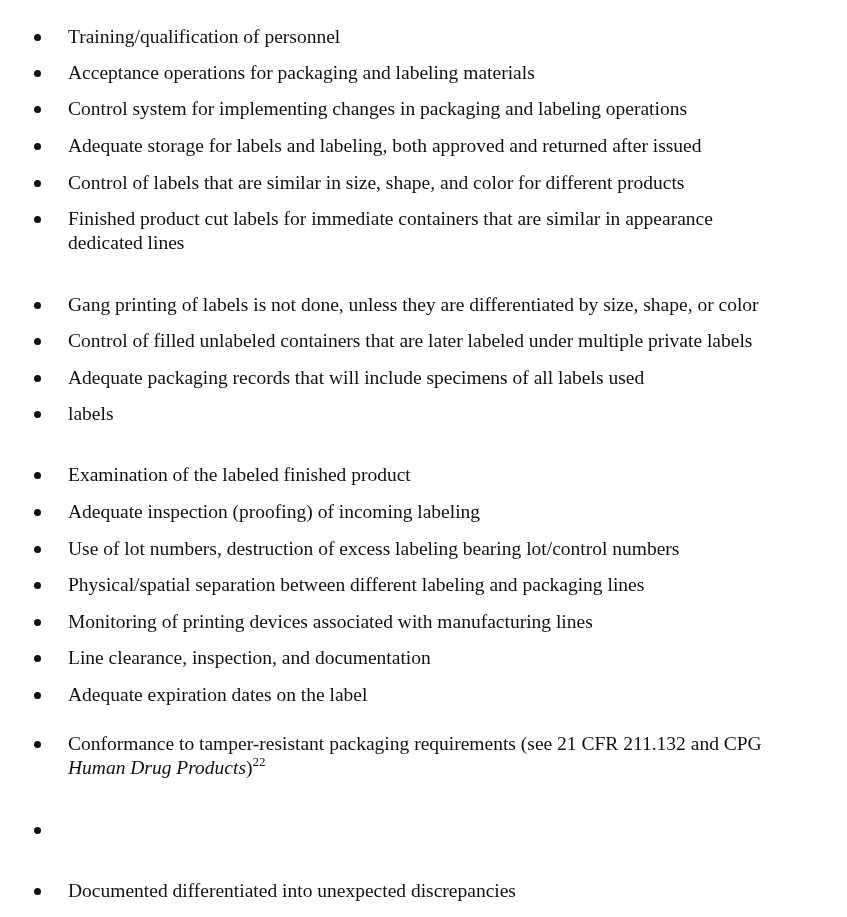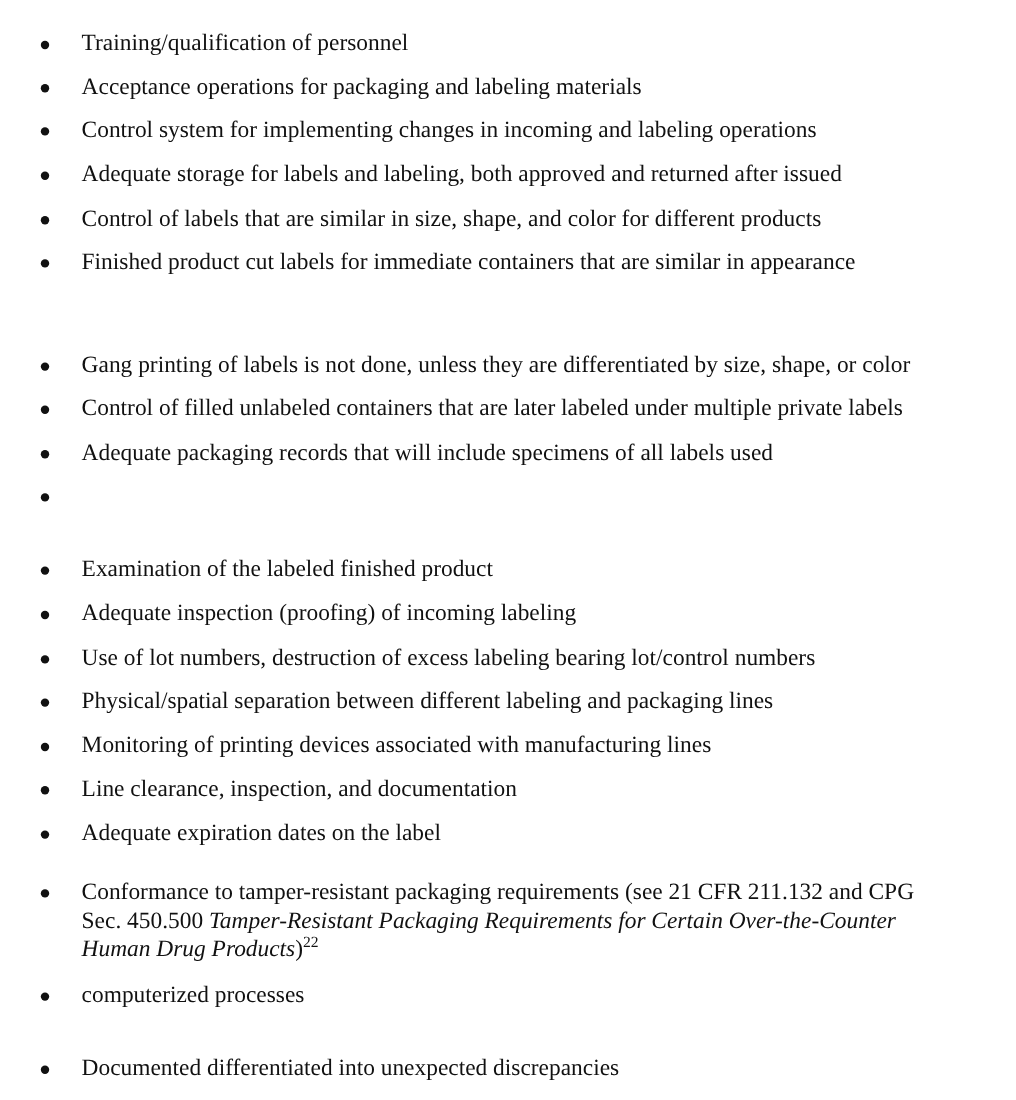--- a/index.html
+++ b/index.html
@@ -57,37 +57,38 @@
     <span class="text">Training/qualification of personnel</span>
   </div>
 
   <div class="item" style="top:61px">
     <span class="bullet"></span>
     <span class="text">Acceptance operations for packaging and labeling materials</span>
   </div>
 
   <div class="item" style="top:97px">
     <span class="bullet"></span>
-    <span class="text">Control system for implementing changes in incoming and labeling operations</span>
+    <span class="text">Control system for implementing changes in packaging and labeling operations</span>
   </div>
 
   <div class="item" style="top:134px">
     <span class="bullet"></span>
     <span class="text">Adequate storage for labels and labeling, both approved and returned after issued</span>
   </div>
 
   <div class="item" style="top:171px">
     <span class="bullet"></span>
     <span class="text">Control of labels that are similar in size, shape, and color for different products</span>
   </div>
 
   <div class="item" style="top:207px">
     <span class="bullet"></span>
     <span class="text">
       <span class="line">Finished product cut labels for immediate containers that are similar in appearance</span>
+      <span class="line">dedicated lines</span>
     </span>
   </div>
 
   <div class="item" style="top:293px">
     <span class="bullet"></span>
     <span class="text">Gang printing of labels is not done, unless they are differentiated by size, shape, or color</span>
   </div>
 
   <div class="item" style="top:329px">
     <span class="bullet"></span>
@@ -95,20 +96,21 @@
   </div>
 
   <div class="item" style="top:366px">
     <span class="bullet"></span>
     <span class="text">Adequate packaging records that will include specimens of all labels used</span>
   </div>
 
   <div class="item" style="top:402px">
     <span class="bullet"></span>
     <span class="text">
+      <span class="line">labels</span>
     </span>
   </div>
 
   <div class="item" style="top:463px">
     <span class="bullet"></span>
     <span class="text">Examination of the labeled finished product</span>
   </div>
 
   <div class="item" style="top:500px">
     <span class="bullet"></span>
@@ -137,29 +139,27 @@
 
   <div class="item" style="top:683px">
     <span class="bullet"></span>
     <span class="text">Adequate expiration dates on the label</span>
   </div>
 
   <div class="item" style="top:732px">
     <span class="bullet"></span>
     <span class="text">
       <span class="line">Conformance to tamper-resistant packaging requirements (see 21 CFR 211.132 and CPG</span>
-      <span class="line"><span>Sec. 450.500 </span><span class="it">Tamper-Resistant Packaging Requirements for Certain Over-the-Counter</span></span>
       <span class="line"><span class="it">Human Drug Products</span><span>)</span><sup>22</sup></span>
     </span>
   </div>
 
   <div class="item" style="top:818px">
     <span class="bullet"></span>
     <span class="text">
-      <span class="line">computerized processes</span>
     </span>
   </div>
 
   <div class="item" style="top:879px">
     <span class="bullet"></span>
     <span class="text">Documented differentiated into unexpected discrepancies</span>
   </div>
 
 </div>
 

